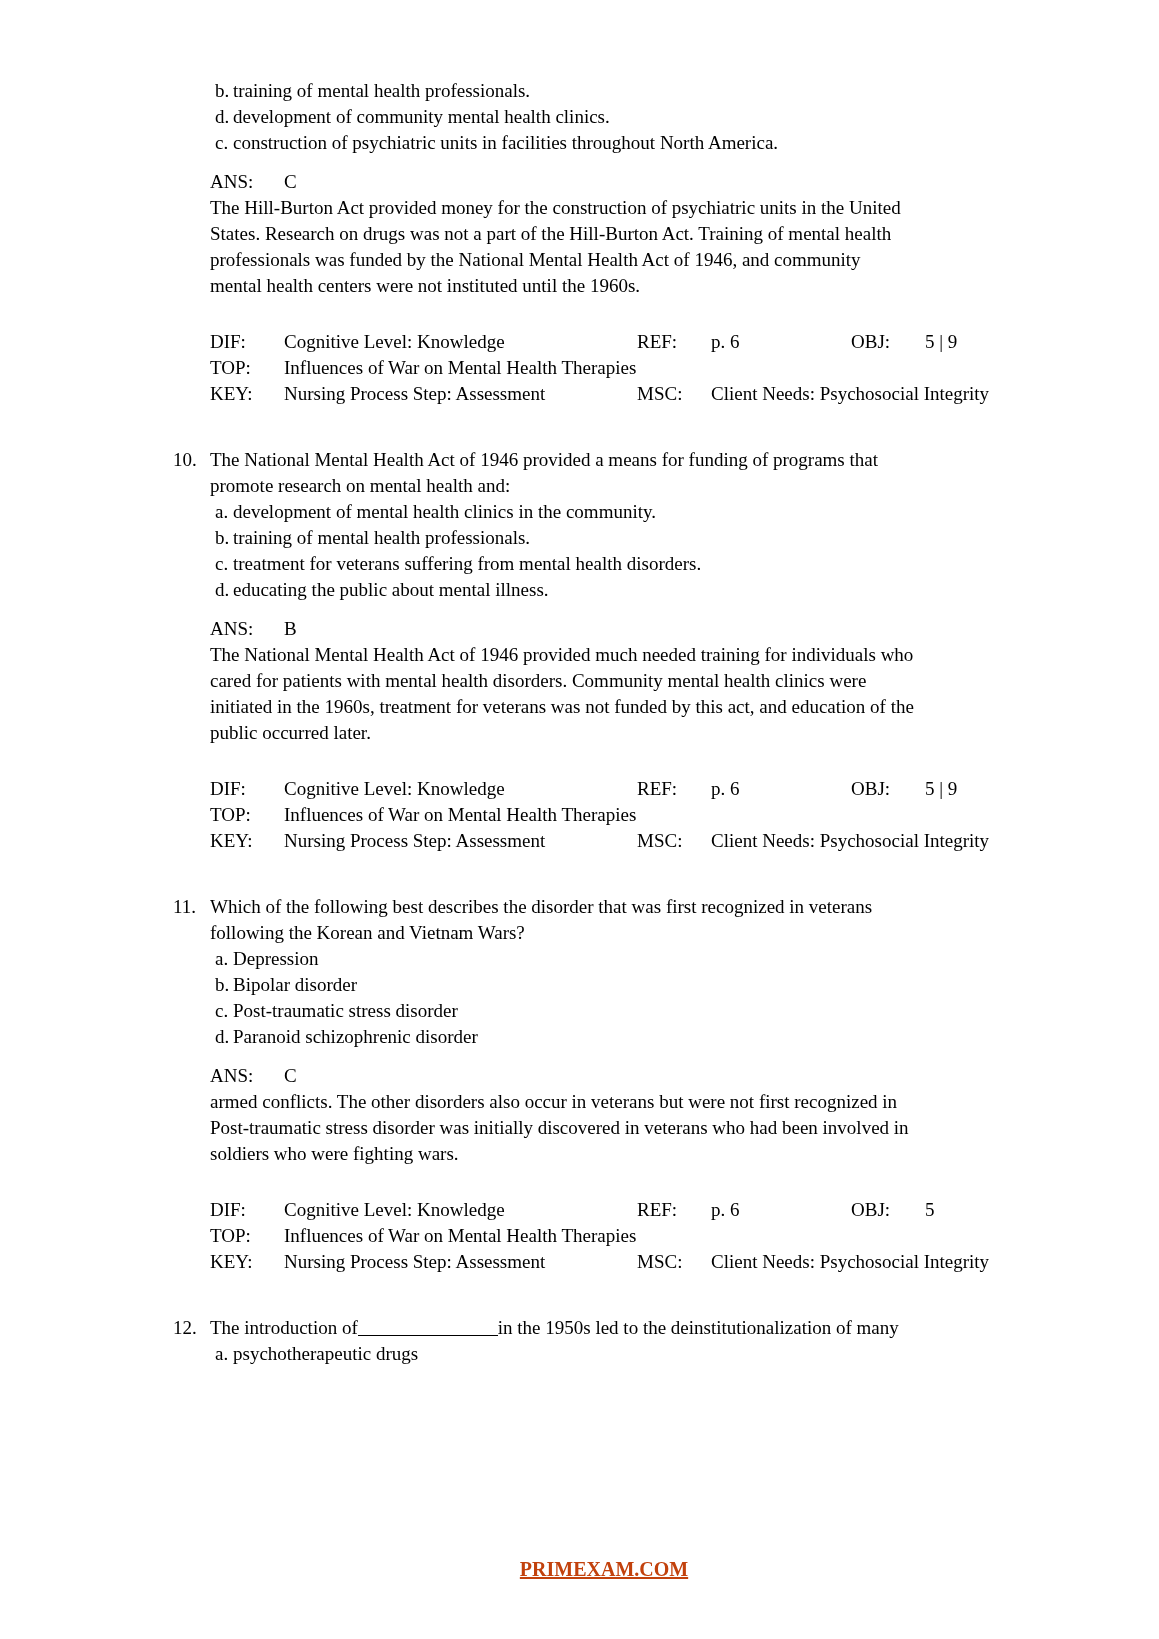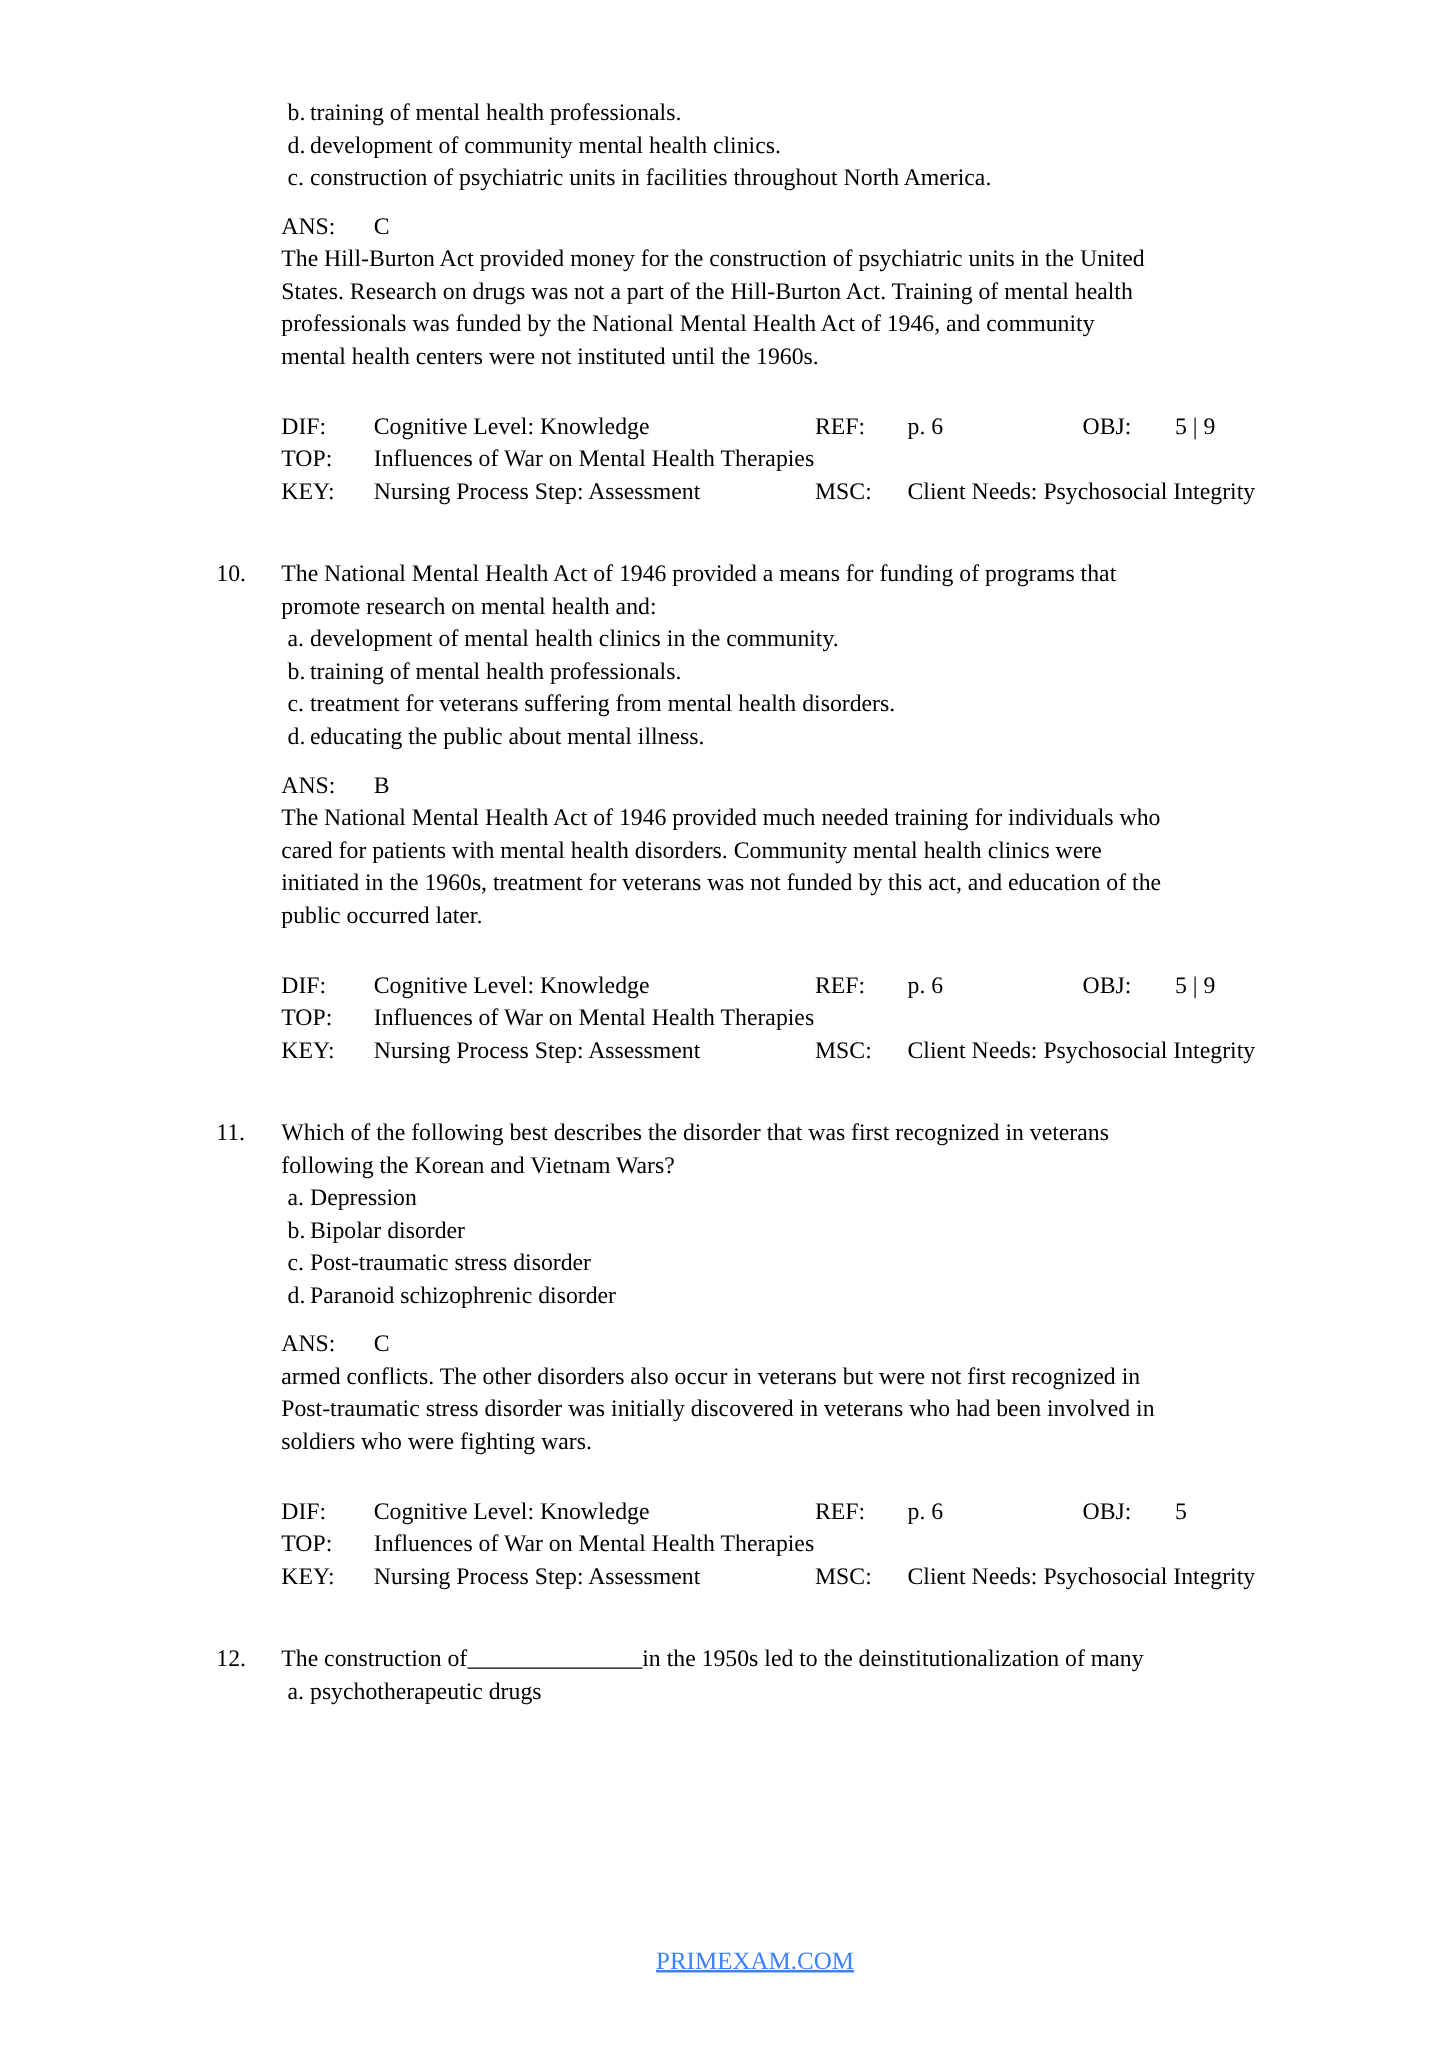--- a/index.html
+++ b/index.html
@@ -4,42 +4,42 @@
 <style>
   html,body{margin:0;padding:0;}
   body{
     width:1159px;height:1639px;
     background:#ffffff;color:#000000;
     font-family:"Liberation Serif",serif;
     font-size:19px;line-height:26px;
     position:relative;overflow:hidden;
   }
   .content{padding:78px 0 0 173px;}
-  .q{display:flex;margin-top:40px;gap:15px;}
+  .q{display:flex;margin-top:40px;}
   .q:first-child{margin-top:0;}
   .qnum{width:37px;flex:none;}
   .qbody{width:846px;flex:none;}
   .line{white-space:nowrap;}
   .opt .letter{display:inline-block;width:18px;margin-left:5px;}
   .ansblock{margin-top:13px;}
   .metablock{margin-top:30px;}
   .mlabel{display:inline-block;width:74px;}
   .mval1{display:inline-block;width:353px;}
   .mval2{display:inline-block;width:140px;}
   .blank{
     display:inline-block;width:140px;height:3px;
     border-bottom:1.6px solid #000;
     position:relative;top:2px;
   }
   .footer{
     position:absolute;left:173px;top:1556px;width:862px;
     text-align:center;
   }
   .footer a{
-    color:#3b82f6;font-weight:normal;font-size:20px;
+    color:#c2410c;font-weight:bold;font-size:20px;
     text-decoration:underline;cursor:pointer;
   }
 </style>
 </head>
 <body>
 
 <div class="content">
 
   <div class="q">
     <div class="qnum"></div>
@@ -105,21 +105,21 @@
         <div class="line"><span class="mlabel">DIF:</span><span class="mval1">Cognitive Level: Knowledge</span><span class="mlabel">REF:</span><span class="mval2">p. 6</span><span class="mlabel">OBJ:</span><span>5</span></div>
         <div class="line"><span class="mlabel">TOP:</span><span>Influences of War on Mental Health Therapies</span></div>
         <div class="line"><span class="mlabel">KEY:</span><span class="mval1">Nursing Process Step: Assessment</span><span class="mlabel">MSC:</span><span>Client Needs: Psychosocial Integrity</span></div>
       </div>
     </div>
   </div>
 
   <div class="q">
     <div class="qnum">12.</div>
     <div class="qbody">
-      <div class="line"><span>The construction of</span><span class="blank"></span><span>in the 1950s led to the deinstitutionalization of many</span></div>
+      <div class="line"><span>The introduction of</span><span class="blank"></span><span>in the 1950s led to the deinstitutionalization of many</span></div>
       <div class="opt line"><span class="letter">a.</span><span>psychotherapeutic drugs</span></div>
     </div>
   </div>
 
 </div>
 
 <div class="footer">
   <a>PRIMEXAM.COM</a>
 </div>
 

